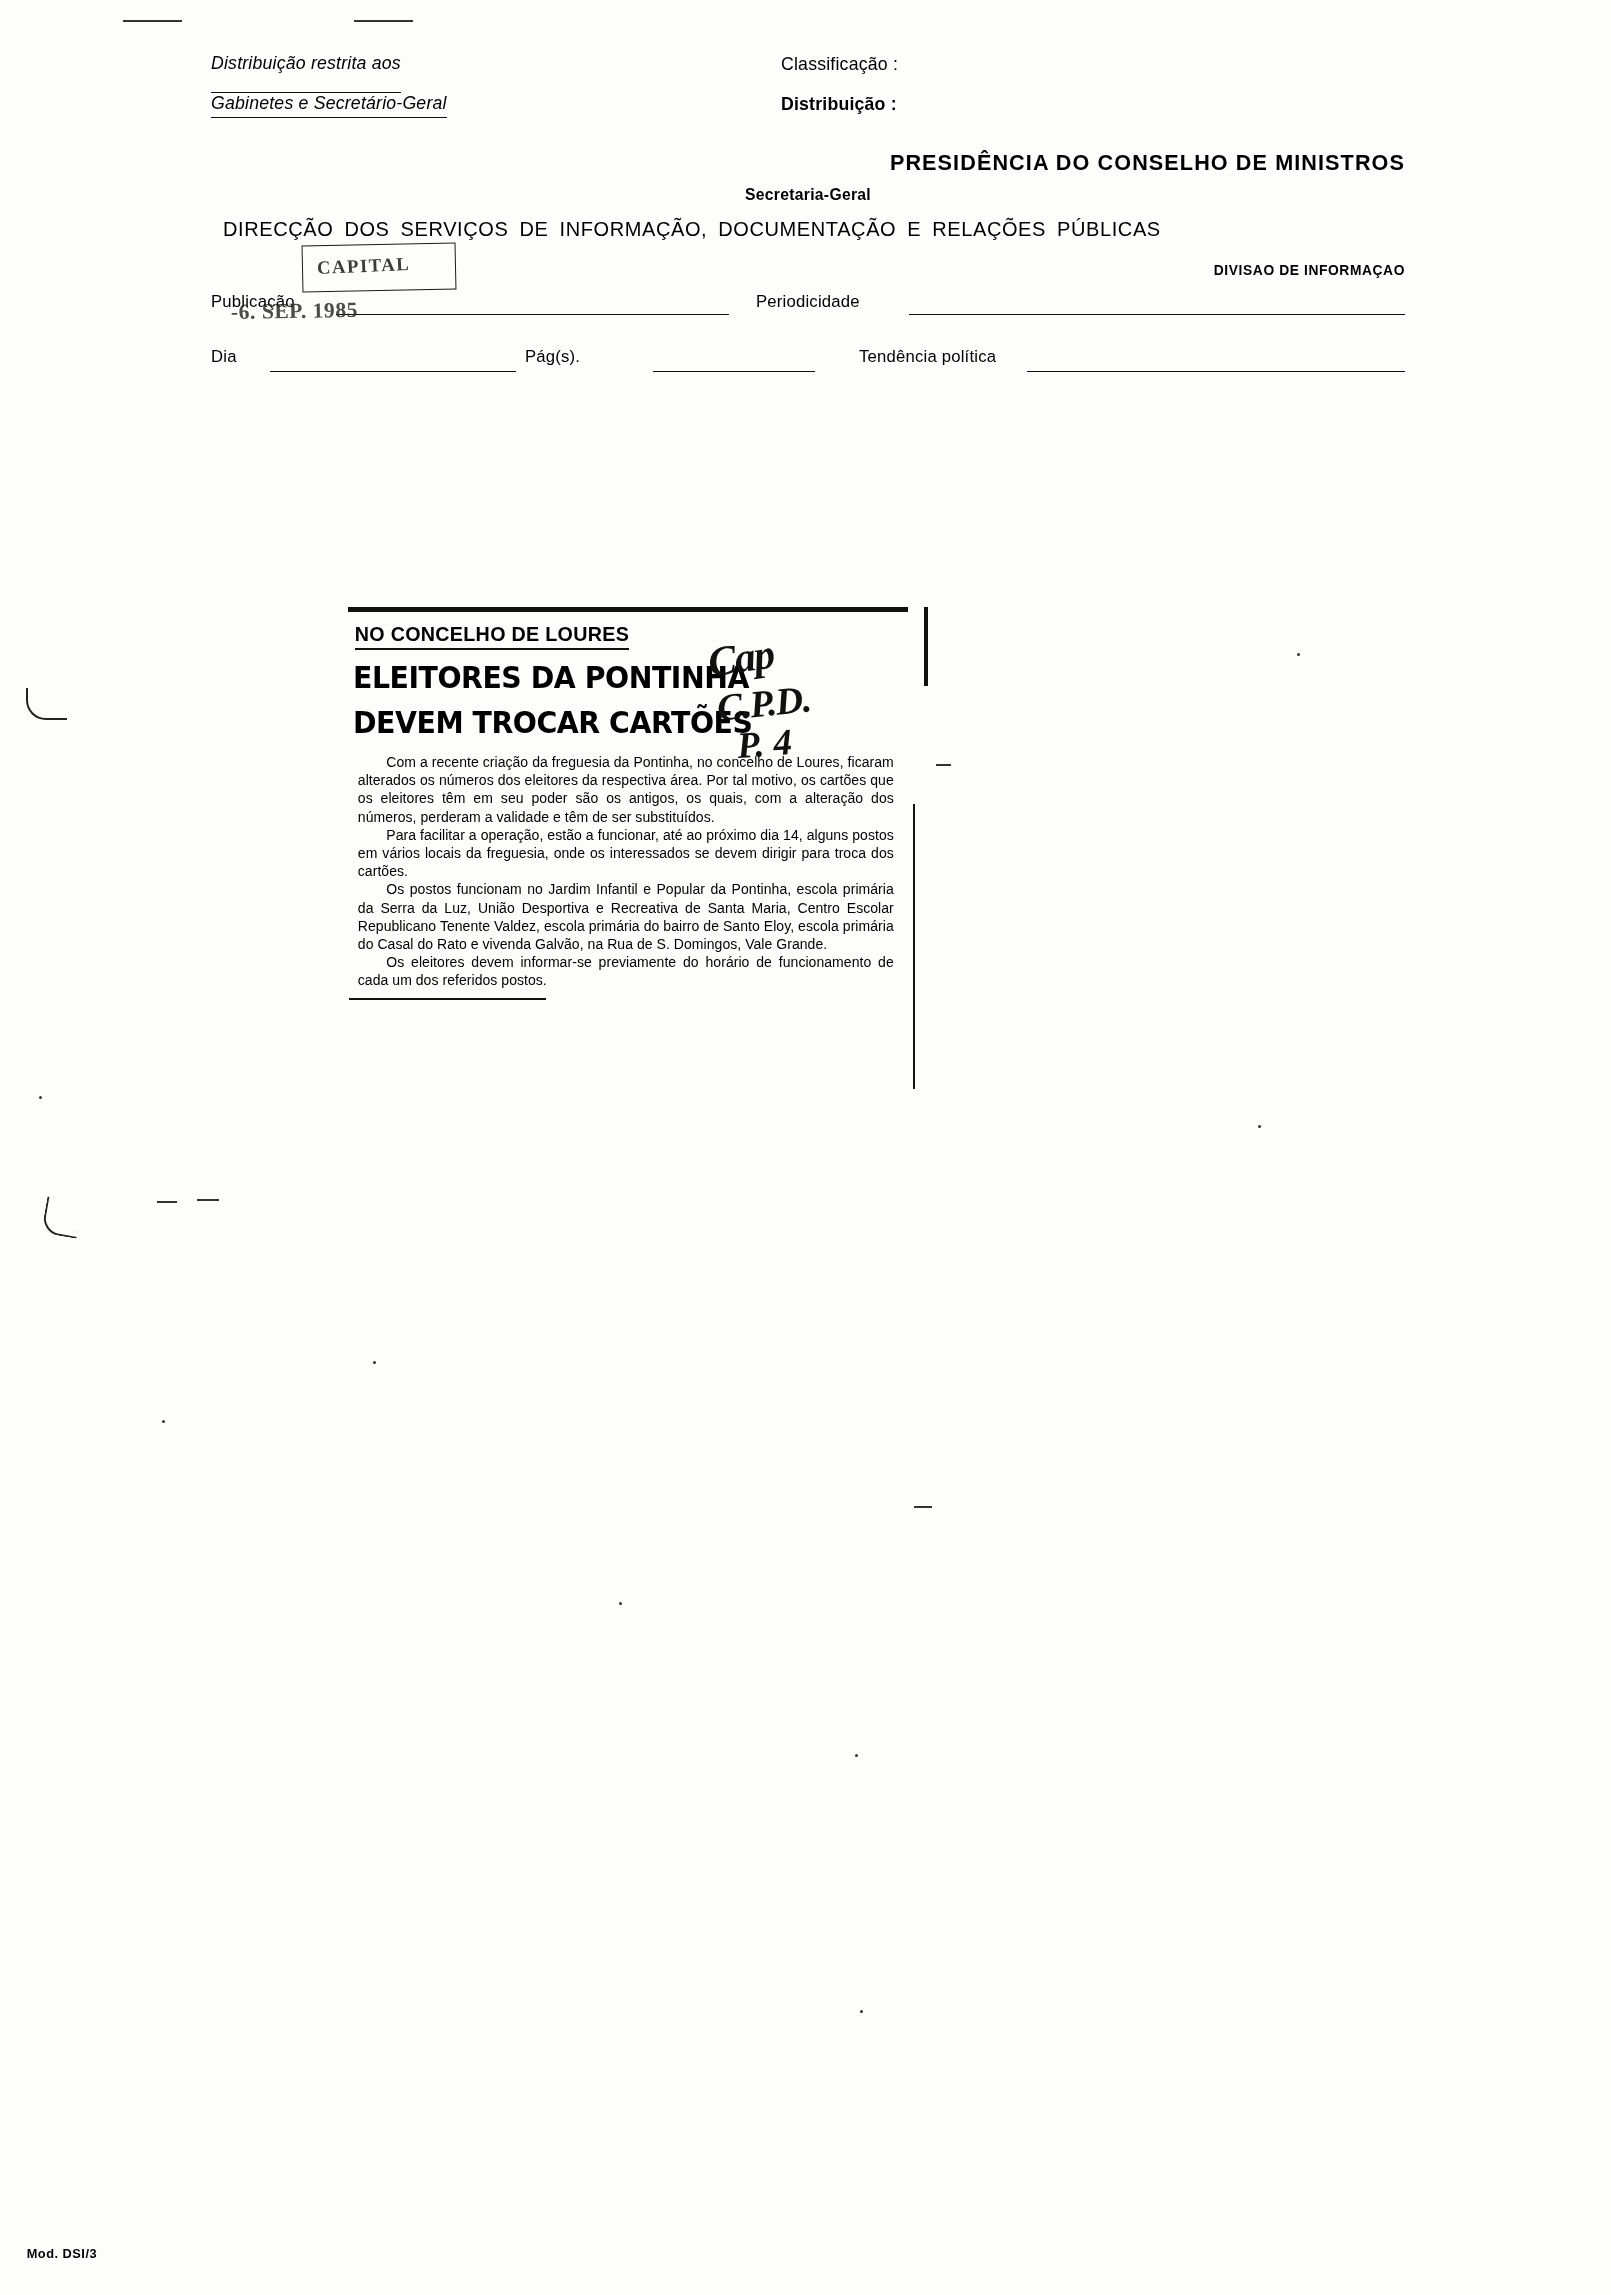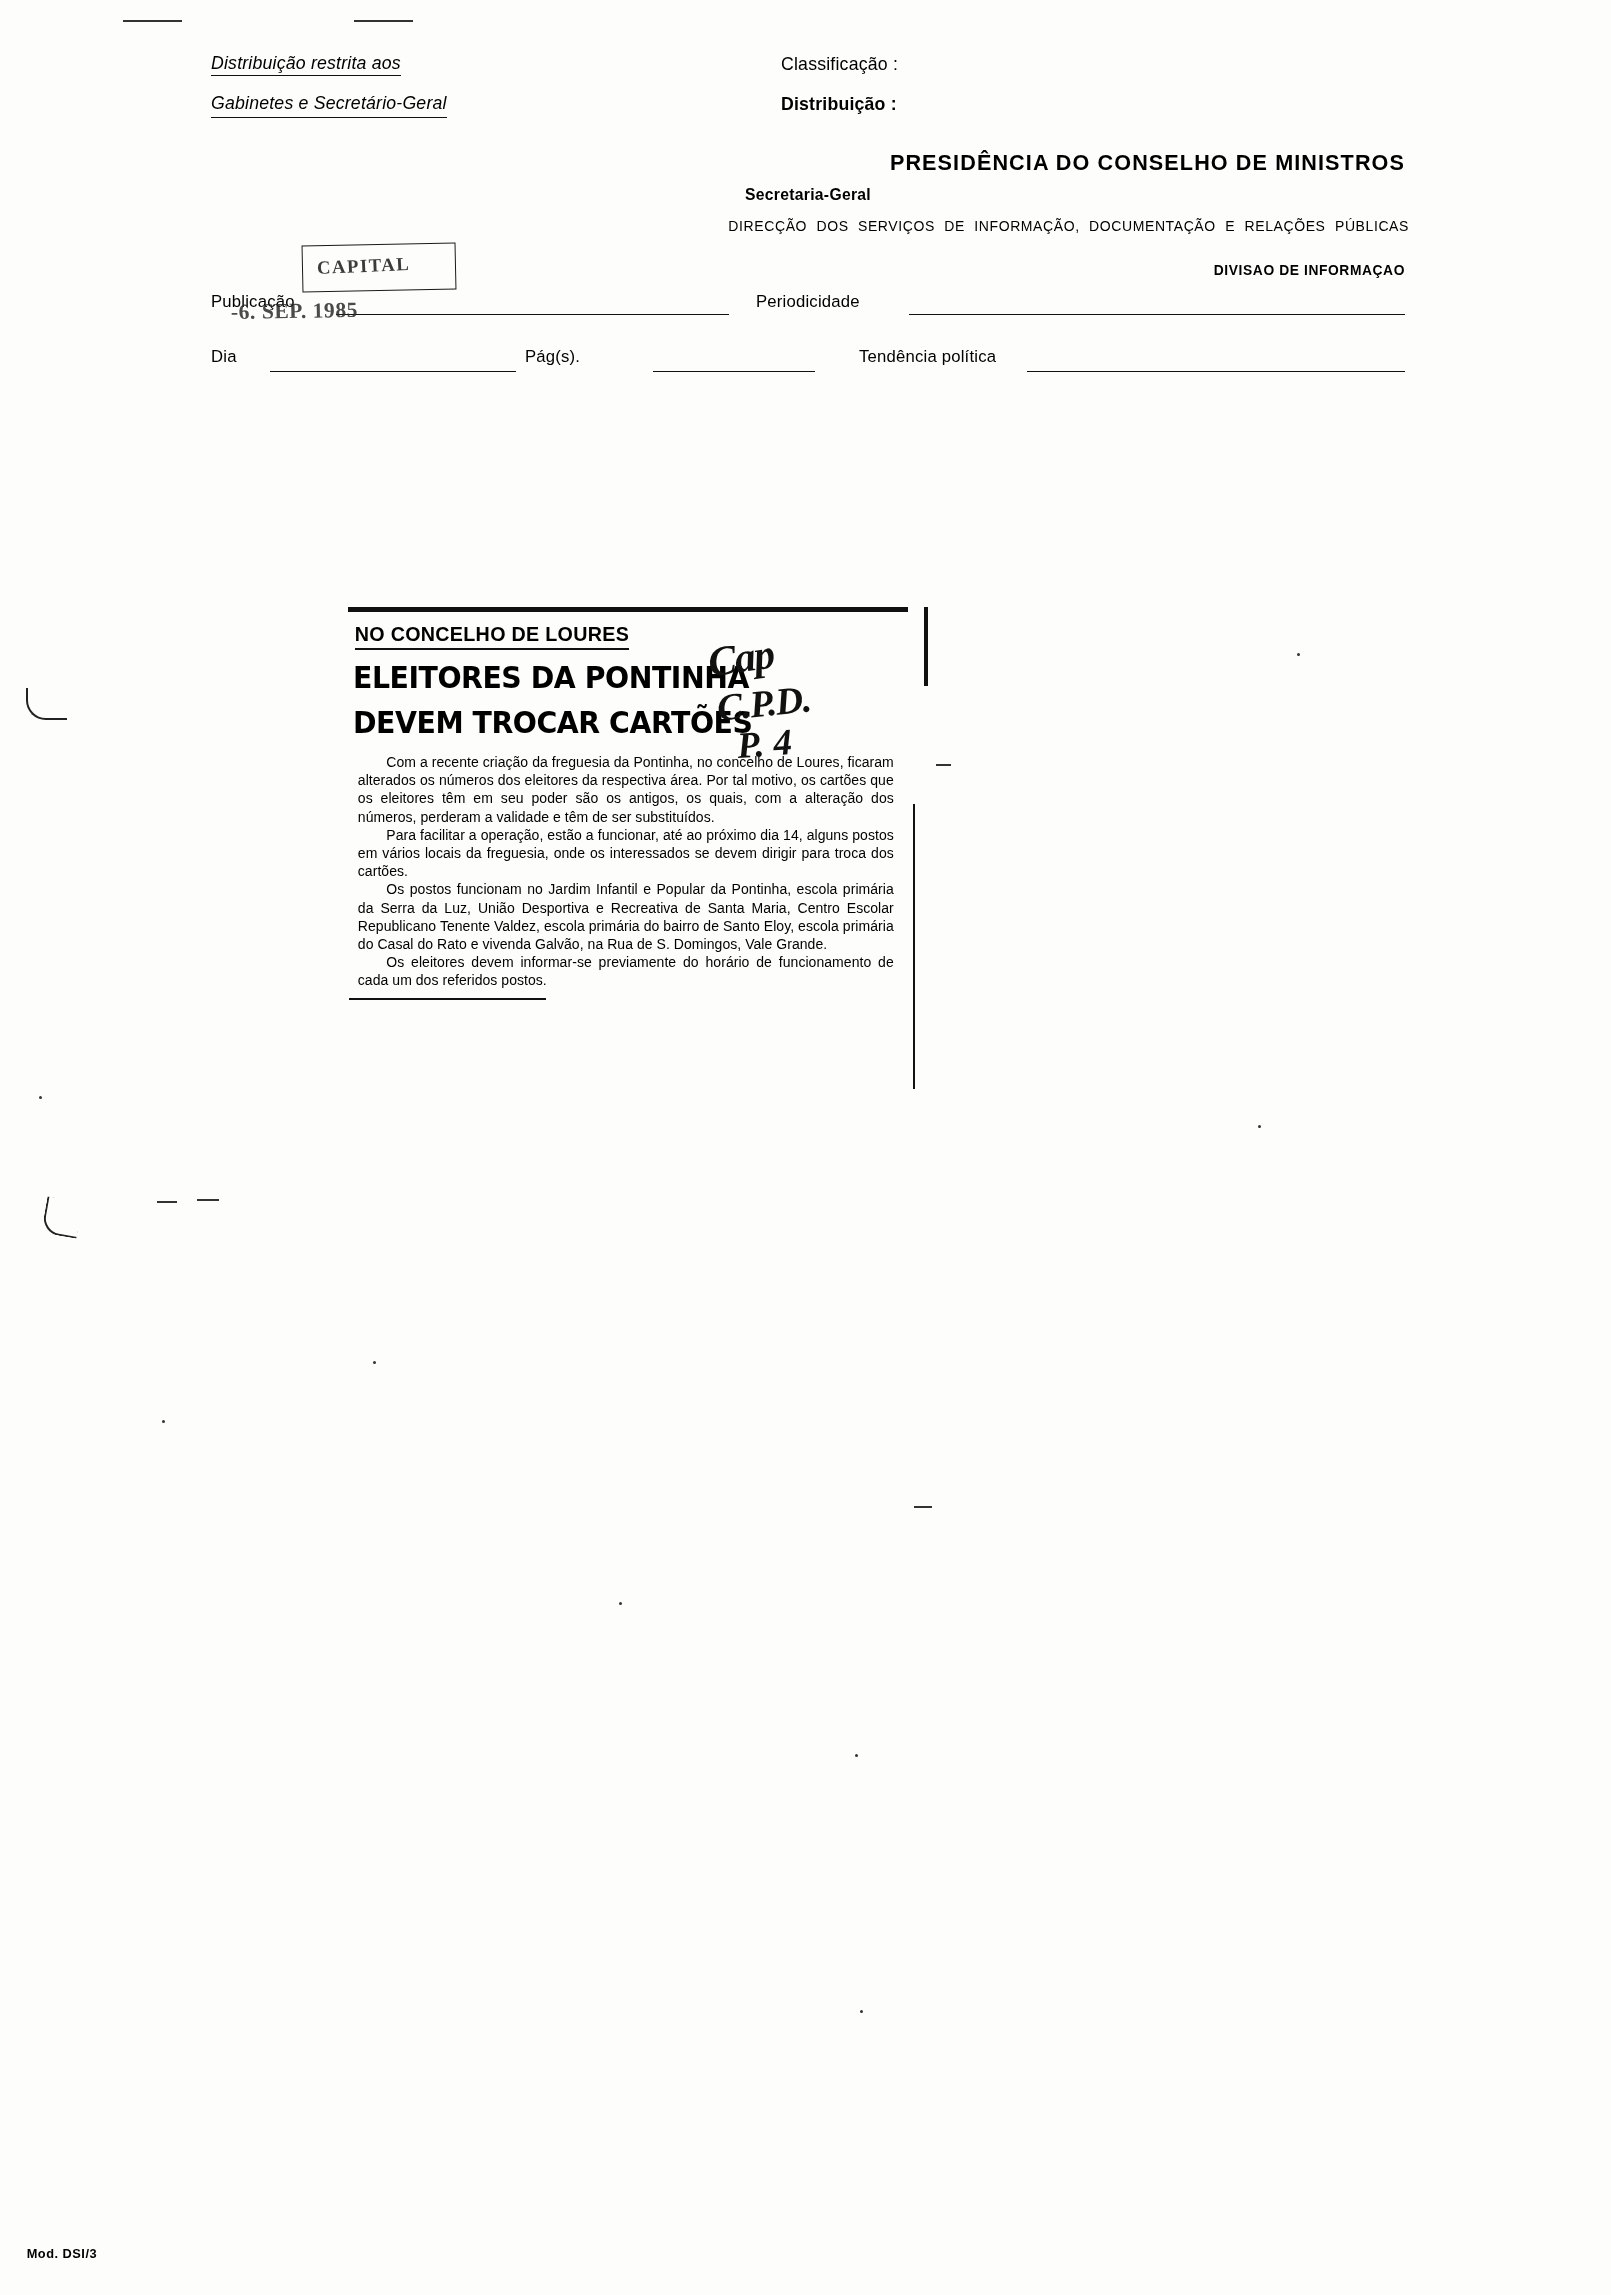--- a/index.html
+++ b/index.html
@@ -31,21 +31,21 @@
   }
 
   .dist-label {
     position: absolute;
     left: 0;
     top: 8.8px;
     font-style: italic;
     font-size: 17.7px;
     letter-spacing: 0.2px;
     border-bottom: 1px solid #111;
-    padding-bottom: 1px;
+    padding-bottom: 18px;
     white-space: nowrap;
   }
   .dist-label2 {
     position: absolute;
     left: 0;
     top: 49px;
     font-style: italic;
     font-size: 17.7px;
     letter-spacing: 0.2px;
     border-bottom: 1px solid #111;
@@ -84,25 +84,25 @@
     left: 0;
     top: 142px;
     width: 1194px;
     text-align: center;
     font-size: 15.7px;
     font-weight: bold;
     letter-spacing: 0.3px;
   }
   .org-dir {
     position: absolute;
-    left: 4px;
+    left: 12px;
     top: 174px;
     width: 1194px;
-    text-align: right;
-    font-size: 14px;
+    text-align: left;
+    font-size: 20px;
     letter-spacing: 0.6px;
     word-spacing: 4.9px;
   }
   .org-div {
     position: absolute;
     left: 0;
     top: 219px;
     width: 1194px;
     text-align: right;
     font-size: 13.8px;

